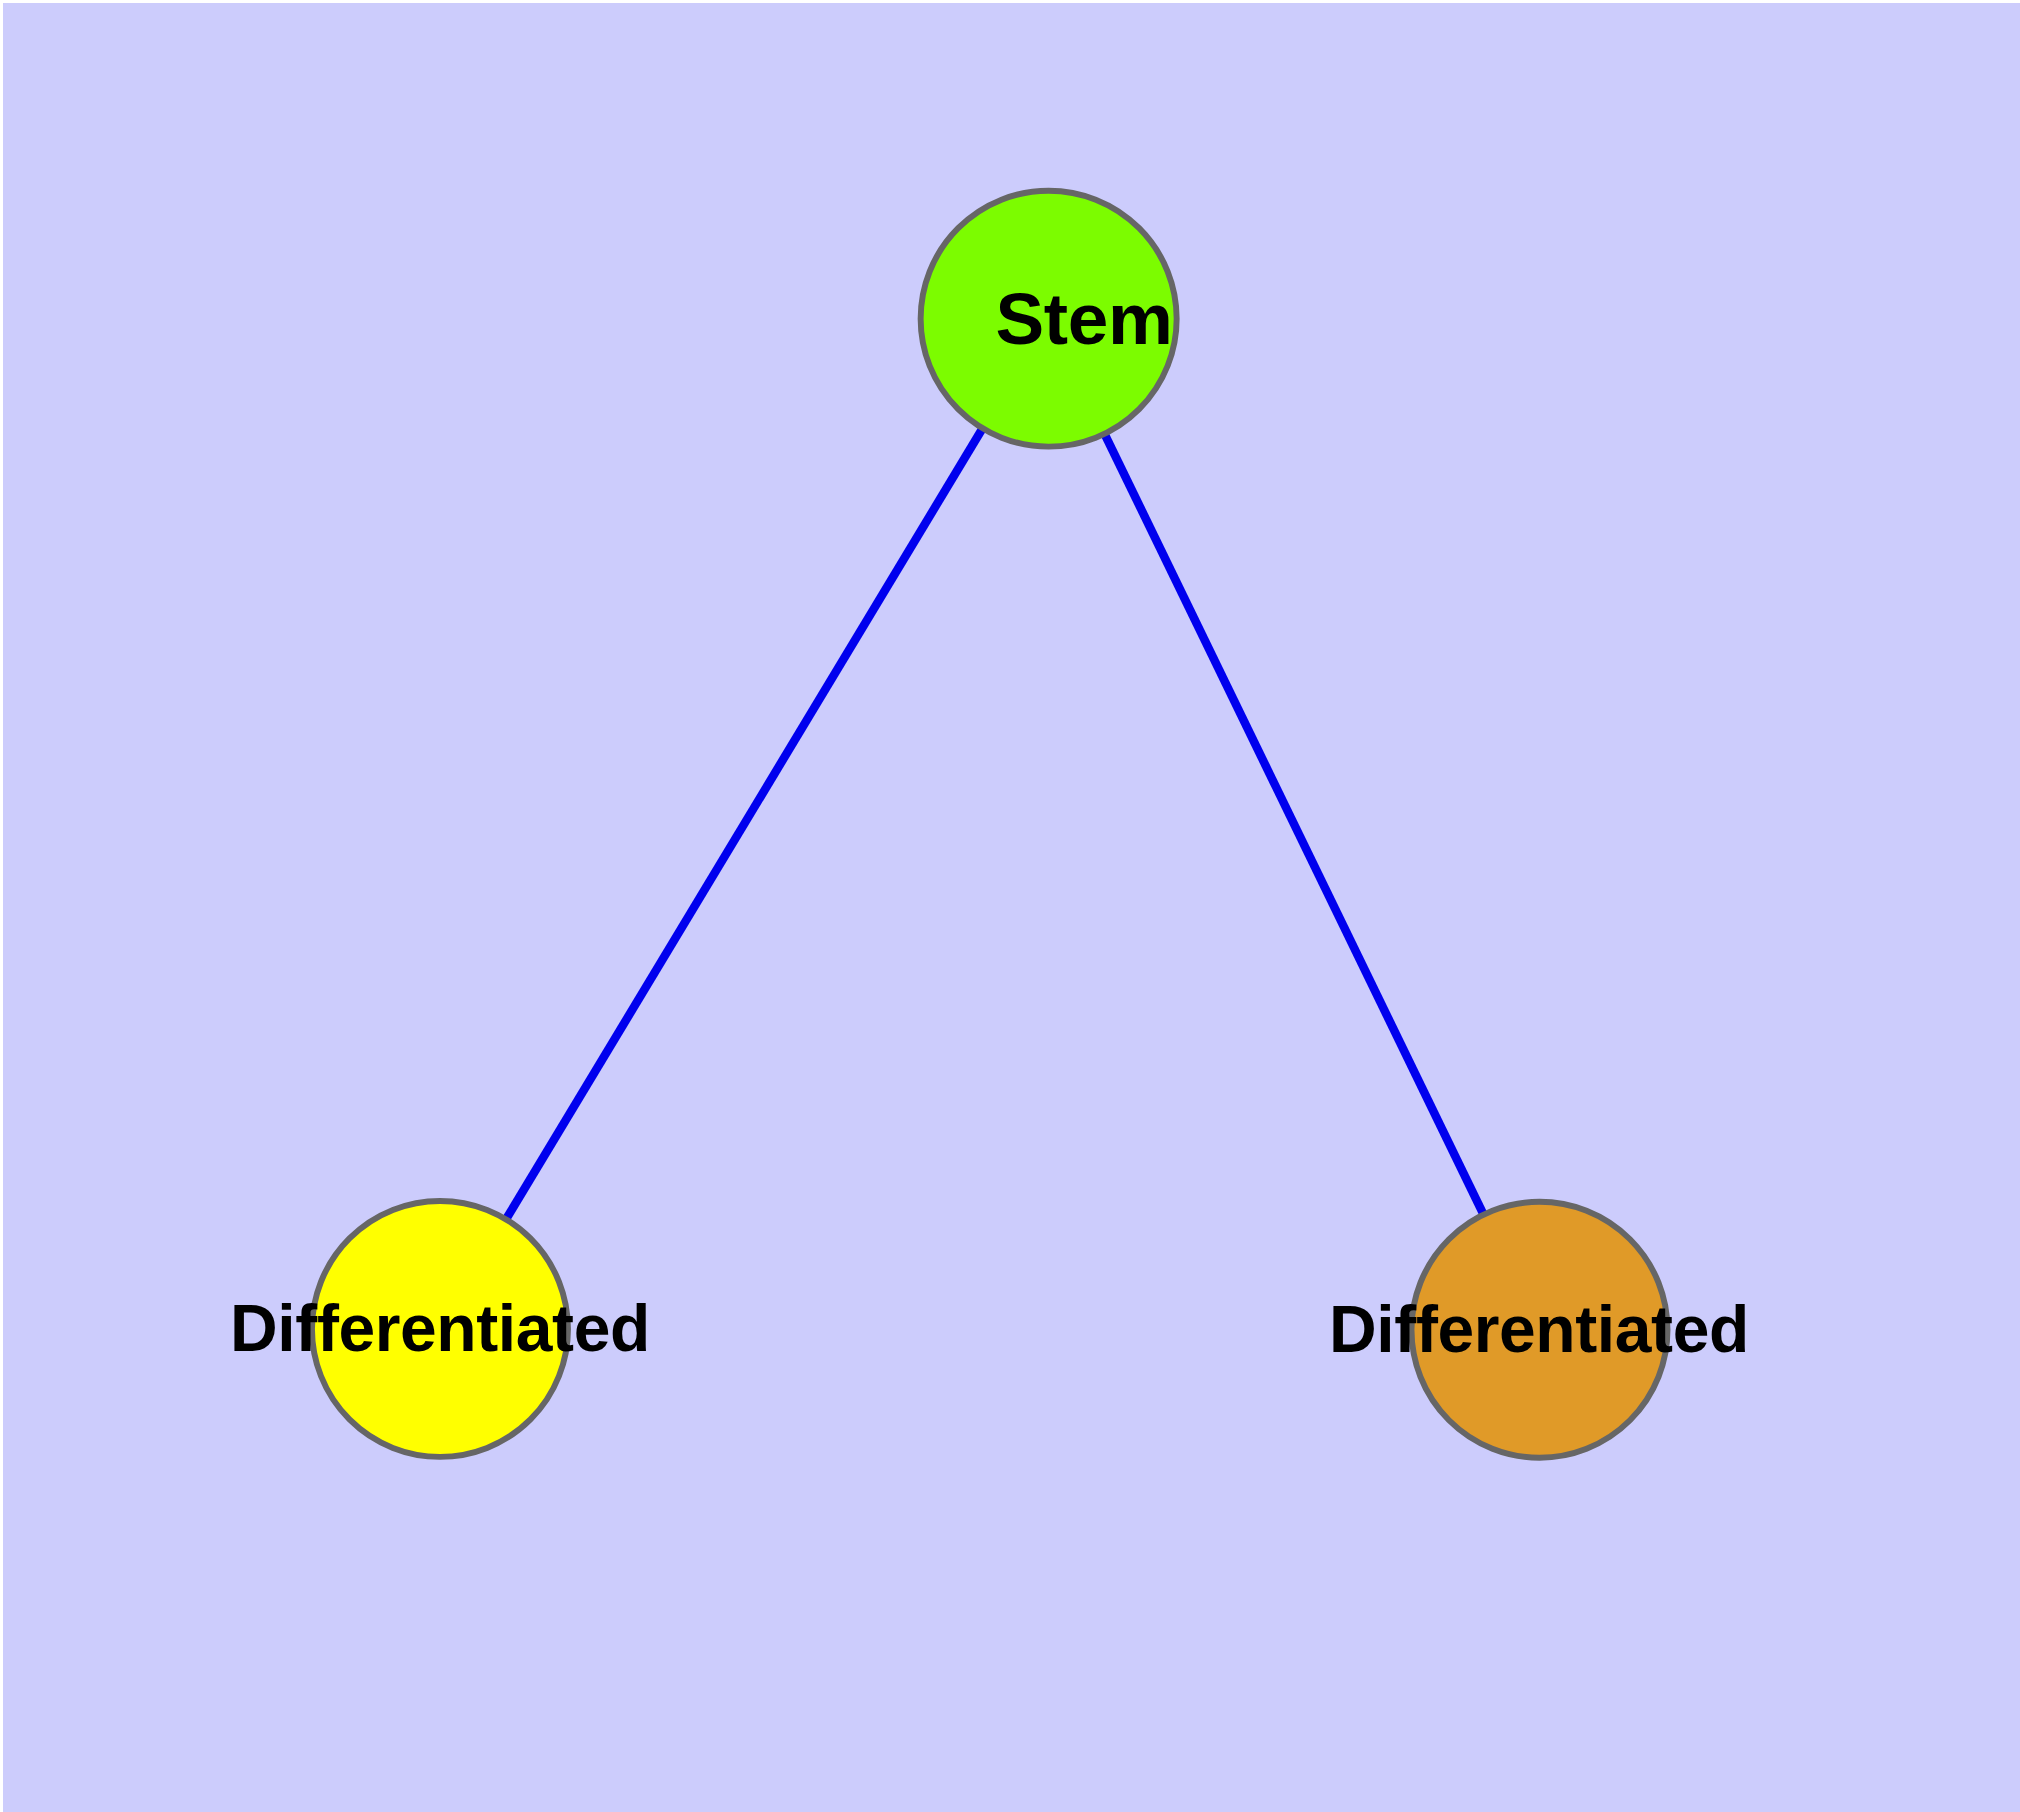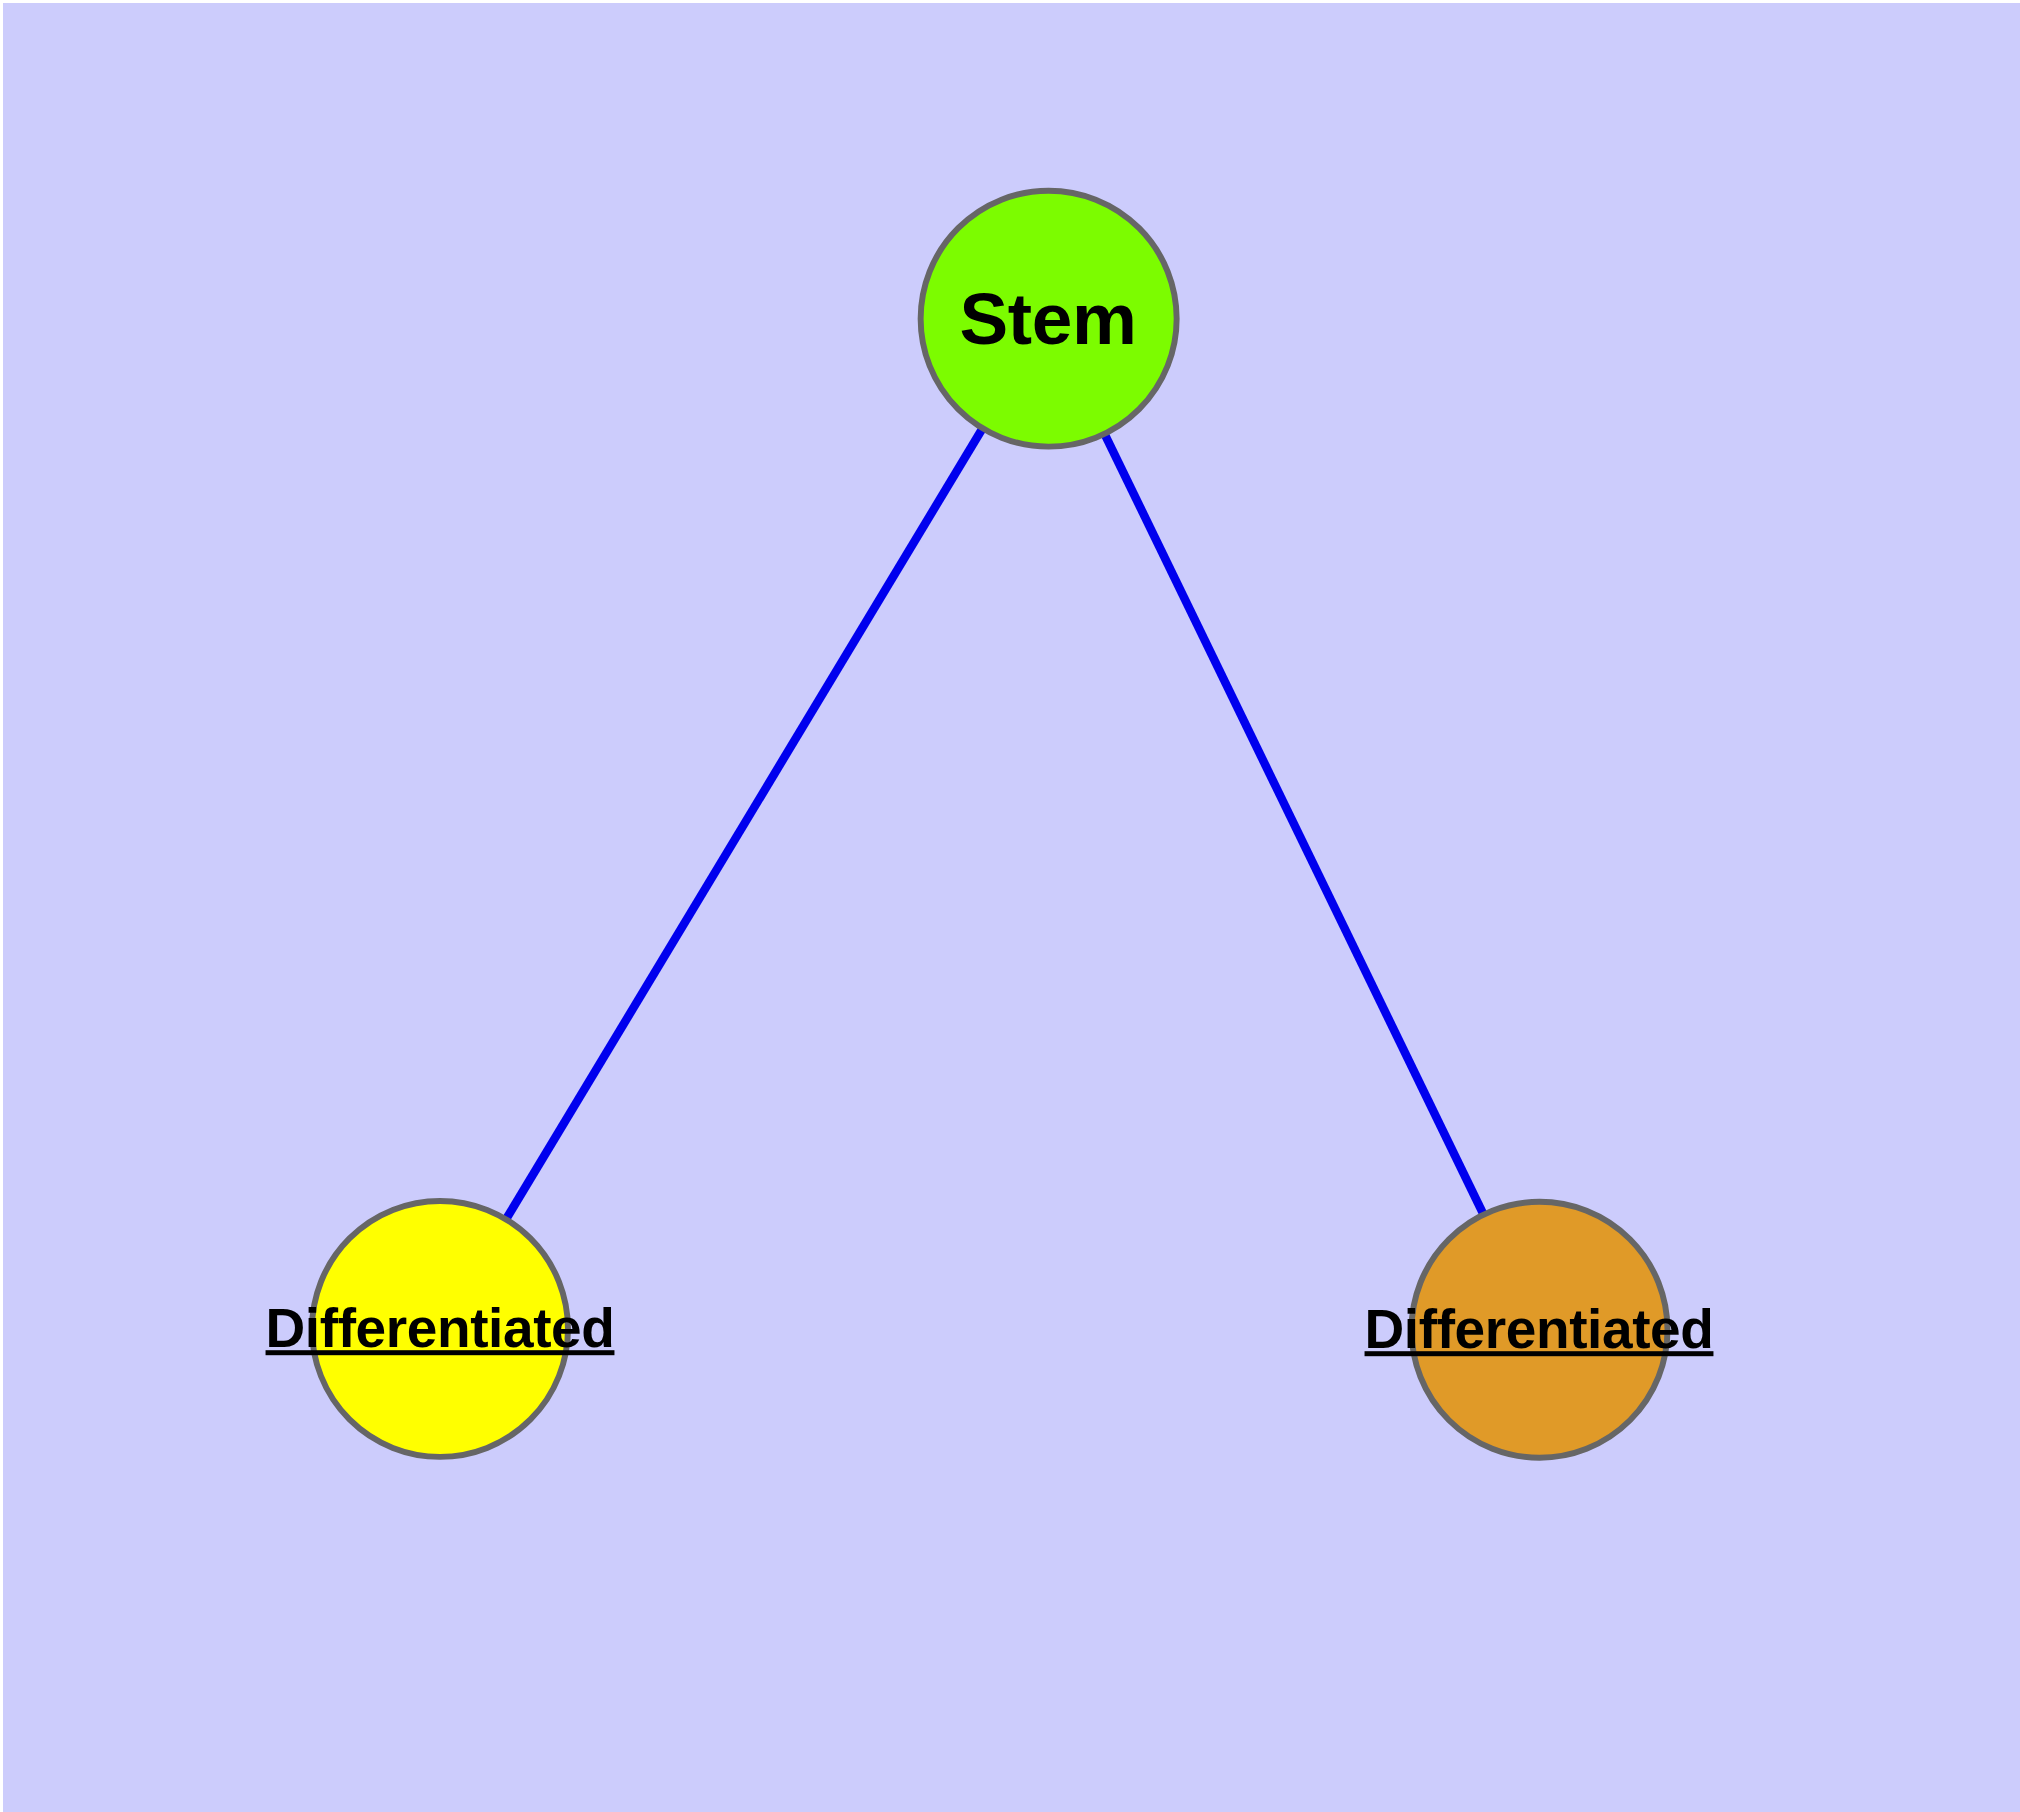--- a/index.html
+++ b/index.html
@@ -46,22 +46,22 @@
     transform: translate(-50%, -50%);
     text-align: center;
     white-space: pre;
     color: #000000;
     font-weight: bold;
     font-family: "Liberation Sans", "DejaVu Sans", sans-serif;
     line-height: 1.12;
     letter-spacing: -0.4px;
     pointer-events: none;
   }
-  .label-stem { font-size: 73px; }
-  .label-two-line { font-size: 55px; text-decoration: underline; }
+  .label-stem { font-size: 73px; margin-left: 36px; }
+  .label-two-line { font-size: 66px; }
 </style>
 </head>
 <body>
 
 <div id="canvas">
   <div id="plot-area"></div>
 
   <svg id="graph-svg" viewBox="0 0 2384 2138" preserveAspectRatio="none">
     <g id="edges-layer">
         <line class="edge-line" x1="1159.0878479761361" y1="505.3471938892001" x2="596.9121520238639" y2="1438.6528061108" stroke="#0000ee" stroke-width="10"></line>

